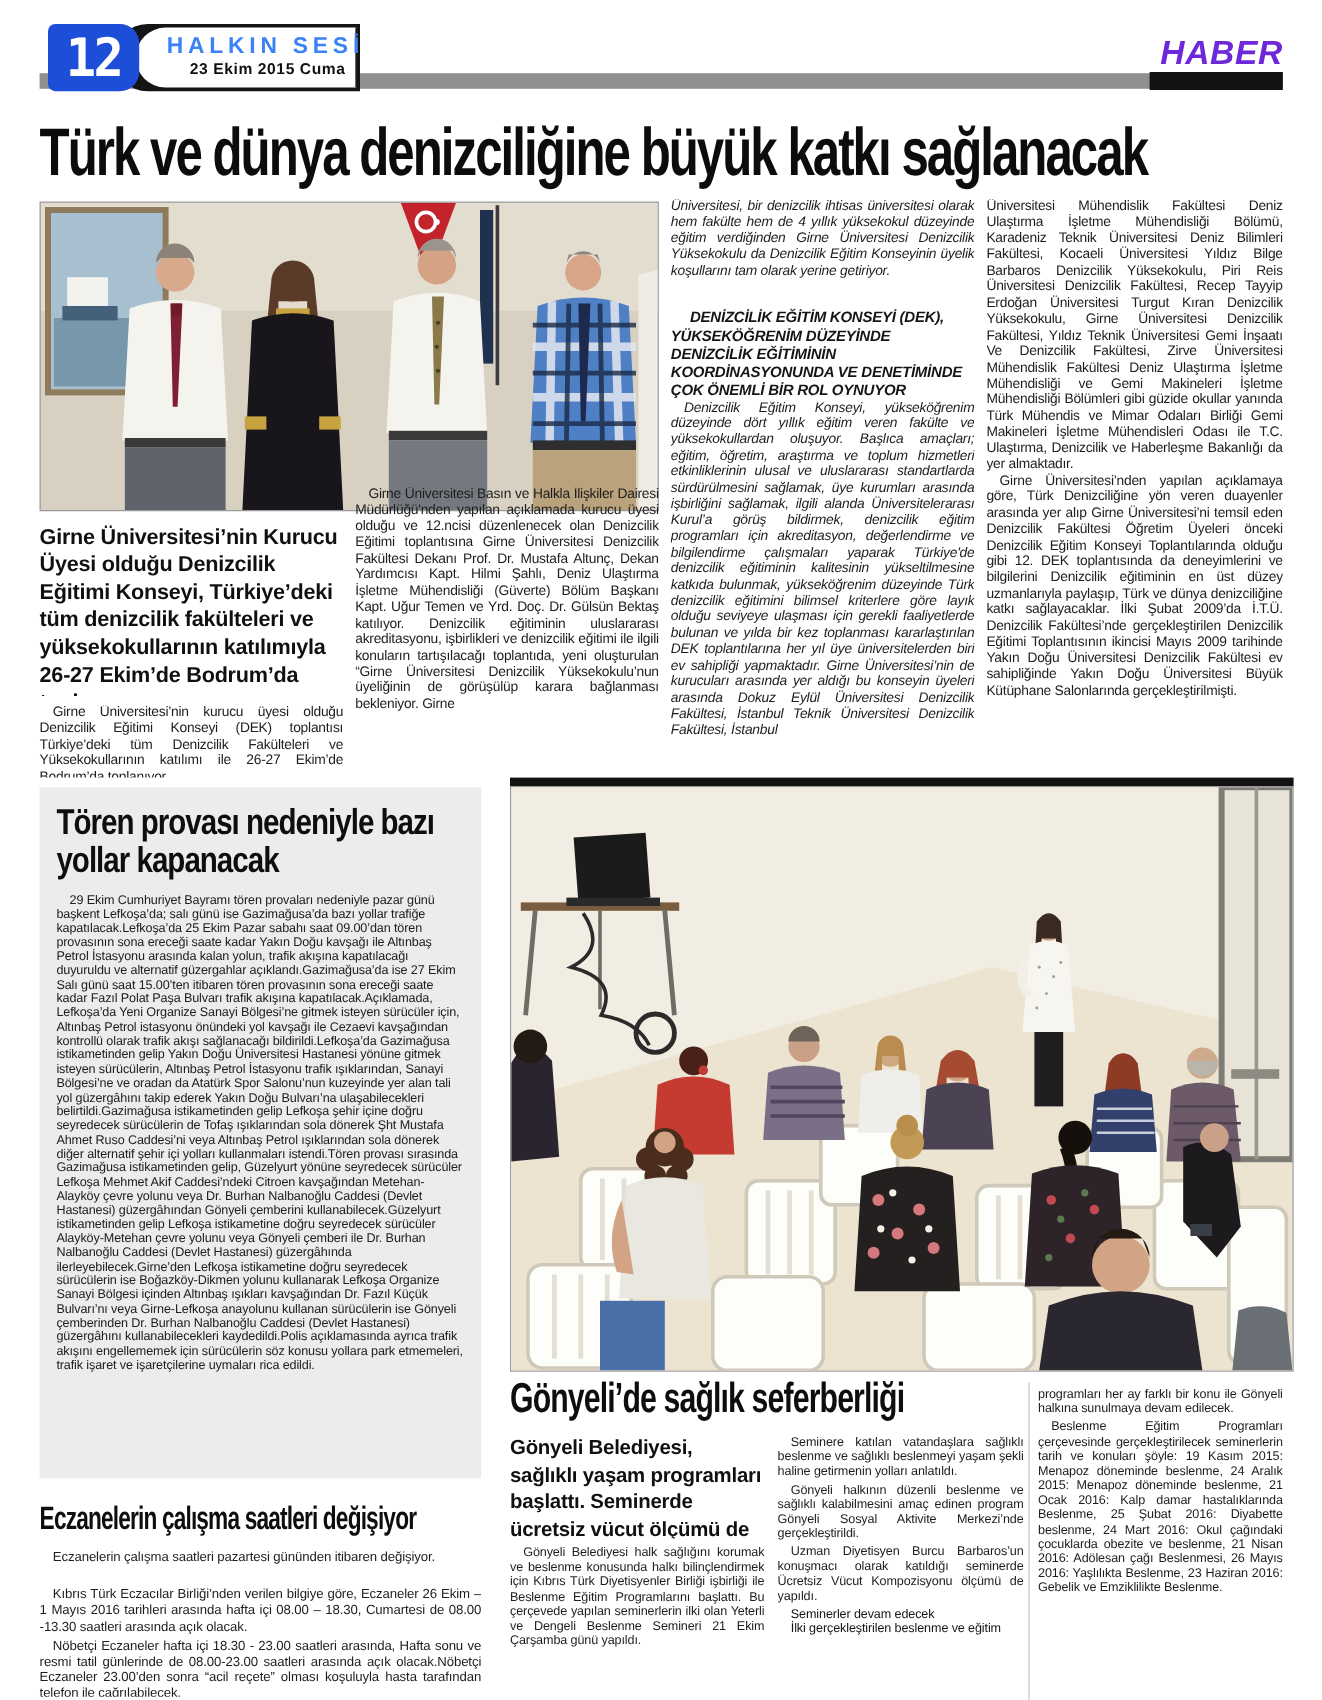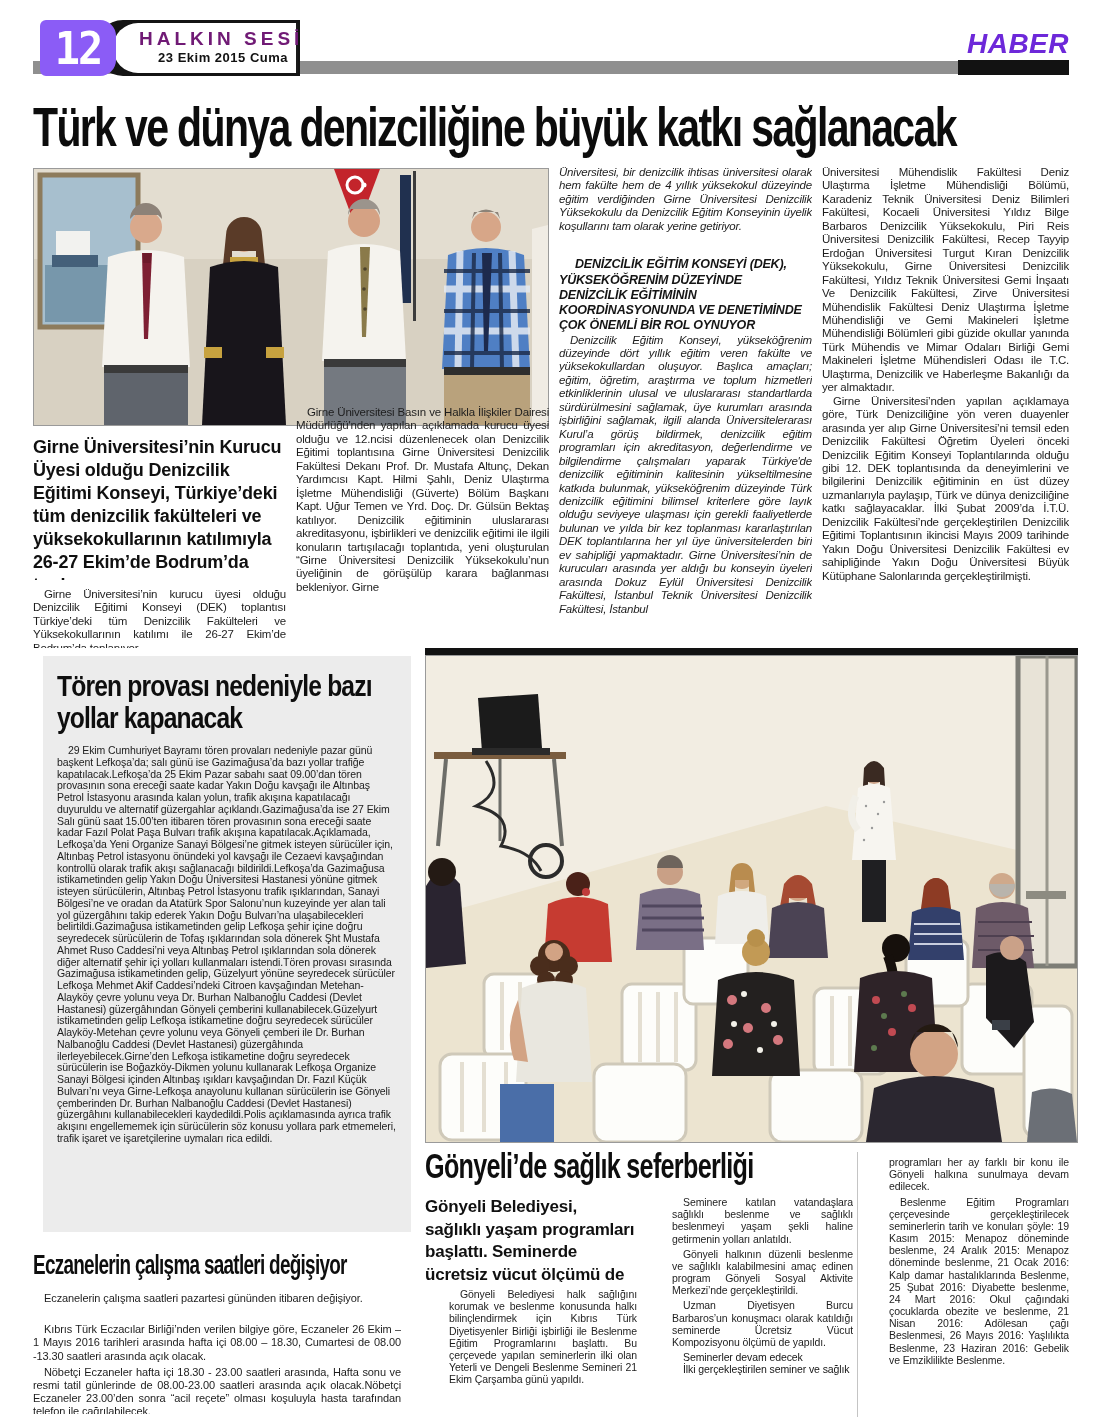--- a/index.html
+++ b/index.html
@@ -4,41 +4,41 @@
 <style>
   html,body{margin:0;padding:0;background:#e0e0e0;}
   #page{position:relative;width:1102px;height:1417px;background:#ffffff;overflow:hidden;
         font-family:"Liberation Sans","DejaVu Sans",sans-serif;color:#151515;margin:0 auto;}
   .abs{position:absolute;}
   
   .graybar{background:#8f8f8f;}
   .blackbar{background:#121212;}
   .logo-black{background:#141414;border-radius:28px 0 0 28px;}
   .logo-white{background:#ffffff;border-radius:25px 0 0 25px;border-right:2px solid #1a1a1a;}
-  .logo-gray{background:#8b5cf6;border-radius:6px 16px 16px 6px;display:flex;align-items:center;justify-content:center;}
+  .logo-gray{background:#1d4ed8;border-radius:6px 16px 16px 6px;display:flex;align-items:center;justify-content:center;}
   .pageno{font-family:"DejaVu Sans Mono","Liberation Mono",monospace;font-weight:bold;color:#ffffff;font-size:42px;letter-spacing:-2px;transform:scaleY(1.05);}
-  .masthead{font-weight:bold;font-size:19px;letter-spacing:4px;color:#701a75;white-space:nowrap;}
+  .masthead{font-weight:bold;font-size:19px;letter-spacing:4px;color:#3b82f6;white-space:nowrap;}
   .dateline{font-weight:bold;font-size:13px;color:#111;letter-spacing:0.5px;white-space:nowrap;}
   .section{font-style:italic;font-weight:bold;font-size:28px;letter-spacing:0.5px;color:#6d28d9;}
   
   .headline{font-weight:bold;font-size:50px;letter-spacing:-2px;white-space:nowrap;transform:scale(0.82,1.12);transform-origin:left top;color:#0c0c0c;}
   .h2{font-weight:bold;color:#0e0e0e;transform-origin:left top;}
   
   .bodytext{color:#1d1d1d;text-align:justify;}
   .lead-body{font-size:11.5px;line-height:1.17;letter-spacing:-0.2px;}
   .lead-deck{font-weight:bold;font-size:18px;line-height:1.28;letter-spacing:-0.2px;color:#101010;}
   .subhead{font-weight:bold;font-size:12.5px;line-height:1.22;text-align:left;letter-spacing:-0.2px;text-indent:16px;}
   .indent{text-indent:11px;}
   p{margin:0;}
   .clip{overflow:hidden;}
   .graybox{background:#ececec;}
   .roads-body{font-size:10.5px;line-height:1.12;text-align:left;letter-spacing:-0.1px;color:#202020;}
   .ph-body{font-size:11px;line-height:1.2;letter-spacing:-0.1px;}
   .health-deck{font-weight:bold;font-size:17px;line-height:1.33;letter-spacing:-0.2px;color:#101010;}
-  .health-body{font-size:10.5px;line-height:1.16;letter-spacing:-0.1px;margin-left:24px;}
+  .health-body{font-size:10.5px;line-height:1.16;letter-spacing:-0.1px;}
   .colrule{background:#c4c4c4;}
   .photoframe{border:1px solid #9a9a9a;box-sizing:border-box;background:#ddd;}
   svg{display:block;}
 </style>
 </head>
 <body>
 
 <div id="page">
 
   <div class="abs graybar" style="left:33px;top:61px;width:1036px;height:13px;"></div>
@@ -135,21 +135,21 @@
   <div class="abs clip" style="left:559px;top:166px;width:253px;height:482px;font-style:italic;">
     <p class="bodytext lead-body">Üniversitesi, bir denizcilik ihtisas üniversitesi olarak hem fakülte hem de 4 yıllık yüksekokul düzeyinde eğitim verdiğinden Girne Üniversitesi Denizcilik Yüksekokulu da Denizcilik Eğitim Konseyinin üyelik koşullarını tam olarak yerine getiriyor.</p>
     <p class="subhead" style="margin-top:24px;">DENİZCİLİK EĞİTİM KONSEYİ (DEK), YÜKSEKÖĞRENİM DÜZEYİNDE DENİZCİLİK EĞİTİMİNİN KOORDİNASYONUNDA VE DENETİMİNDE ÇOK ÖNEMLİ BİR ROL OYNUYOR</p>
     <p class="bodytext lead-body indent">Denizcilik Eğitim Konseyi, yükseköğrenim düzeyinde dört yıllık eğitim veren fakülte ve yüksekokullardan oluşuyor. Başlıca amaçları; eğitim, öğretim, araştırma ve toplum hizmetleri etkinliklerinin ulusal ve uluslararası standartlarda sürdürülmesini sağlamak, üye kurumları arasında işbirliğini sağlamak, ilgili alanda Üniversitelerarası Kurul’a görüş bildirmek, denizcilik eğitim programları için akreditasyon, değerlendirme ve bilgilendirme çalışmaları yaparak Türkiye'de denizcilik eğitiminin kalitesinin yükseltilmesine katkıda bulunmak, yükseköğrenim düzeyinde Türk denizcilik eğitimini bilimsel kriterlere göre layık olduğu seviyeye ulaşması için gerekli faaliyetlerde bulunan ve yılda bir kez toplanması kararlaştırılan DEK toplantılarına her yıl üye üniversitelerden biri ev sahipliği yapmaktadır. Girne Üniversitesi’nin de kurucuları arasında yer aldığı bu konseyin üyeleri arasında Dokuz Eylül Üniversitesi Denizcilik Fakültesi, İstanbul Teknik Üniversitesi Denizcilik Fakültesi, İstanbul</p>
   </div>
   <div class="abs clip" style="left:822px;top:166px;width:247px;height:482px;">
     <p class="bodytext lead-body">Üniversitesi Mühendislik Fakültesi Deniz Ulaştırma İşletme Mühendisliği Bölümü, Karadeniz Teknik Üniversitesi Deniz Bilimleri Fakültesi, Kocaeli Üniversitesi Yıldız Bilge Barbaros Denizcilik Yüksekokulu, Piri Reis Üniversitesi Denizcilik Fakültesi, Recep Tayyip Erdoğan Üniversitesi Turgut Kıran Denizcilik Yüksekokulu, Girne Üniversitesi Denizcilik Fakültesi, Yıldız Teknik Üniversitesi Gemi İnşaatı Ve Denizcilik Fakültesi, Zirve Üniversitesi Mühendislik Fakültesi Deniz Ulaştırma İşletme Mühendisliği ve Gemi Makineleri İşletme Mühendisliği Bölümleri gibi güzide okullar yanında Türk Mühendis ve Mimar Odaları Birliği Gemi Makineleri İşletme Mühendisleri Odası ile T.C. Ulaştırma, Denizcilik ve Haberleşme Bakanlığı da yer almaktadır.</p>
     <p class="bodytext lead-body indent">Girne Üniversitesi’nden yapılan açıklamaya göre, Türk Denizciliğine yön veren duayenler arasında yer alıp Girne Üniversitesi’ni temsil eden Denizcilik Fakültesi Öğretim Üyeleri önceki Denizcilik Eğitim Konseyi Toplantılarında olduğu gibi 12. DEK toplantısında da deneyimlerini ve bilgilerini Denizcilik eğitiminin en üst düzey uzmanlarıyla paylaşıp, Türk ve dünya denizciliğine katkı sağlayacaklar. İlki Şubat 2009’da İ.T.Ü. Denizcilik Fakültesi’nde gerçekleştirilen Denizcilik Eğitimi Toplantısının ikincisi Mayıs 2009 tarihinde Yakın Doğu Üniversitesi Denizcilik Fakültesi ev sahipliğinde Yakın Doğu Üniversitesi Büyük Kütüphane Salonlarında gerçekleştirilmişti.</p>
   </div>
 
-  <div class="abs graybox clip" style="left:43px;top:656px;width:368px;height:576px;box-sizing:border-box;padding:14px 14px;">
+  <div class="abs graybox clip" style="left:33px;top:656px;width:368px;height:576px;box-sizing:border-box;padding:14px 14px;">
     <div class="h2" style="font-size:30px;line-height:1.05;letter-spacing:-1px;transform:scaleX(0.82);width:122%;">Tören provası nedeniyle bazı yollar kapanacak</div>
     <p class="roads-body indent" style="margin-top:12px;">29 Ekim Cumhuriyet Bayramı tören provaları nedeniyle pazar günü başkent Lefkoşa’da; salı günü ise Gazimağusa’da bazı yollar trafiğe kapatılacak.Lefkoşa’da 25 Ekim Pazar sabahı saat 09.00’dan tören provasının sona ereceği saate kadar Yakın Doğu kavşağı ile Altınbaş Petrol İstasyonu arasında kalan yolun, trafik akışına kapatılacağı duyuruldu ve alternatif güzergahlar açıklandı.Gazimağusa’da ise 27 Ekim Salı günü saat 15.00’ten itibaren tören provasının sona ereceği saate kadar Fazıl Polat Paşa Bulvarı trafik akışına kapatılacak.Açıklamada, Lefkoşa’da Yeni Organize Sanayi Bölgesi’ne gitmek isteyen sürücüler için, Altınbaş Petrol istasyonu önündeki yol kavşağı ile Cezaevi kavşağından kontrollü olarak trafik akışı sağlanacağı bildirildi.Lefkoşa’da Gazimağusa istikametinden gelip Yakın Doğu Üniversitesi Hastanesi yönüne gitmek isteyen sürücülerin, Altınbaş Petrol İstasyonu trafik ışıklarından, Sanayi Bölgesi’ne ve oradan da Atatürk Spor Salonu’nun kuzeyinde yer alan tali yol güzergâhını takip ederek Yakın Doğu Bulvarı’na ulaşabilecekleri belirtildi.Gazimağusa istikametinden gelip Lefkoşa şehir içine doğru seyredecek sürücülerin de Tofaş ışıklarından sola dönerek Şht Mustafa Ahmet Ruso Caddesi’ni veya Altınbaş Petrol ışıklarından sola dönerek diğer alternatif şehir içi yolları kullanmaları istendi.Tören provası sırasında Gazimağusa istikametinden gelip, Güzelyurt yönüne seyredecek sürücüler Lefkoşa Mehmet Akif Caddesi’ndeki Citroen kavşağından Metehan- Alayköy çevre yolunu veya Dr. Burhan Nalbanoğlu Caddesi (Devlet Hastanesi) güzergâhından Gönyeli çemberini kullanabilecek.Güzelyurt istikametinden gelip Lefkoşa istikametine doğru seyredecek sürücüler Alayköy-Metehan çevre yolunu veya Gönyeli çemberi ile Dr. Burhan Nalbanoğlu Caddesi (Devlet Hastanesi) güzergâhında ilerleyebilecek.Girne’den Lefkoşa istikametine doğru seyredecek sürücülerin ise Boğazköy-Dikmen yolunu kullanarak Lefkoşa Organize Sanayi Bölgesi içinden Altınbaş ışıkları kavşağından Dr. Fazıl Küçük Bulvarı’nı veya Girne-Lefkoşa anayolunu kullanan sürücülerin ise Gönyeli çemberinden Dr. Burhan Nalbanoğlu Caddesi (Devlet Hastanesi) güzergâhını kullanabilecekleri kaydedildi.Polis açıklamasında ayrıca trafik akışını engellememek için sürücülerin söz konusu yollara park etmemeleri, trafik işaret ve işaretçilerine uymaları rica edildi.</p>
   </div>
 
   <div class="abs" style="left:33px;top:1250px;width:368px;height:40px;">
     <div class="h2" style="font-size:27px;white-space:nowrap;letter-spacing:-1px;transform:scaleX(0.70);">Eczanelerin çalışma saatleri değişiyor</div>
   </div>
   <div class="abs clip" style="left:33px;top:1292px;width:368px;height:122px;">
     <p class="bodytext ph-body indent">Eczanelerin çalışma saatleri pazartesi gününden itibaren değişiyor.</p>
     <p class="bodytext ph-body indent" style="margin-top:18px;">Kıbrıs Türk Eczacılar Birliği’nden verilen bilgiye göre, Eczaneler 26 Ekim – 1 Mayıs 2016 tarihleri arasında hafta içi 08.00 – 18.30, Cumartesi de 08.00 -13.30 saatleri arasında açık olacak.</p>
@@ -308,21 +308,21 @@
   </div>
   <div class="abs clip health-deck" style="left:425px;top:1196px;width:212px;height:86px;">Gönyeli Belediyesi, sağlıklı yaşam programları başlattı. Seminerde ücretsiz vücut ölçümü de yapıldı</div>
   <div class="abs clip" style="left:425px;top:1288px;width:212px;height:129px;">
     <p class="bodytext health-body indent">Gönyeli Belediyesi halk sağlığını korumak ve beslenme konusunda halkı bilinçlendirmek için Kıbrıs Türk Diyetisyenler Birliği işbirliği ile Beslenme Eğitim Programlarını başlattı. Bu çerçevede yapılan seminerlerin ilki olan Yeterli ve Dengeli Beslenme Semineri 21 Ekim Çarşamba günü yapıldı.</p>
   </div>
   <div class="abs clip" style="left:648px;top:1196px;width:205px;height:221px;">
     <p class="bodytext health-body indent">Seminere katılan vatandaşlara sağlıklı beslenme ve sağlıklı beslenmeyi yaşam şekli haline getirmenin yolları anlatıldı.</p>
     <p class="bodytext health-body indent" style="margin-top:3px;">Gönyeli halkının düzenli beslenme ve sağlıklı kalabilmesini amaç edinen program Gönyeli Sosyal Aktivite Merkezi’nde gerçekleştirildi.</p>
     <p class="bodytext health-body indent" style="margin-top:3px;">Uzman Diyetisyen Burcu Barbaros’un konuşmacı olarak katıldığı seminerde Ücretsiz Vücut Kompozisyonu ölçümü de yapıldı.</p>
     <p class="health-body indent" style="margin-top:3px;text-align:left;">Seminerler devam edecek</p>
-    <p class="health-body indent" style="text-align:left;">İlki gerçekleştirilen seminer ve sağlık</p>
+    <p class="health-body indent" style="text-align:left;">İlki gerçekleştirilen beslenme ve eğitim</p>
   </div>
   <div class="abs colrule" style="left:857px;top:1152px;width:1px;height:265px;"></div>
   <div class="abs clip" style="left:865px;top:1156px;width:204px;height:261px;">
     <p class="bodytext health-body">programları her ay farklı bir konu ile Gönyeli halkına sunulmaya devam edilecek.</p>
     <p class="bodytext health-body indent" style="margin-top:3px;">Beslenme Eğitim Programları çerçevesinde gerçekleştirilecek seminerlerin tarih ve konuları şöyle: 19 Kasım 2015: Menapoz döneminde beslenme, 24 Aralık 2015: Menapoz döneminde beslenme, 21 Ocak 2016: Kalp damar hastalıklarında Beslenme, 25 Şubat 2016: Diyabette beslenme, 24 Mart 2016: Okul çağındaki çocuklarda obezite ve beslenme, 21 Nisan 2016: Adölesan çağı Beslenmesi, 26 Mayıs 2016: Yaşlılıkta Beslenme, 23 Haziran 2016: Gebelik ve Emziklilikte Beslenme.</p>
   </div>
 
 </div>
 
 </body></html>

